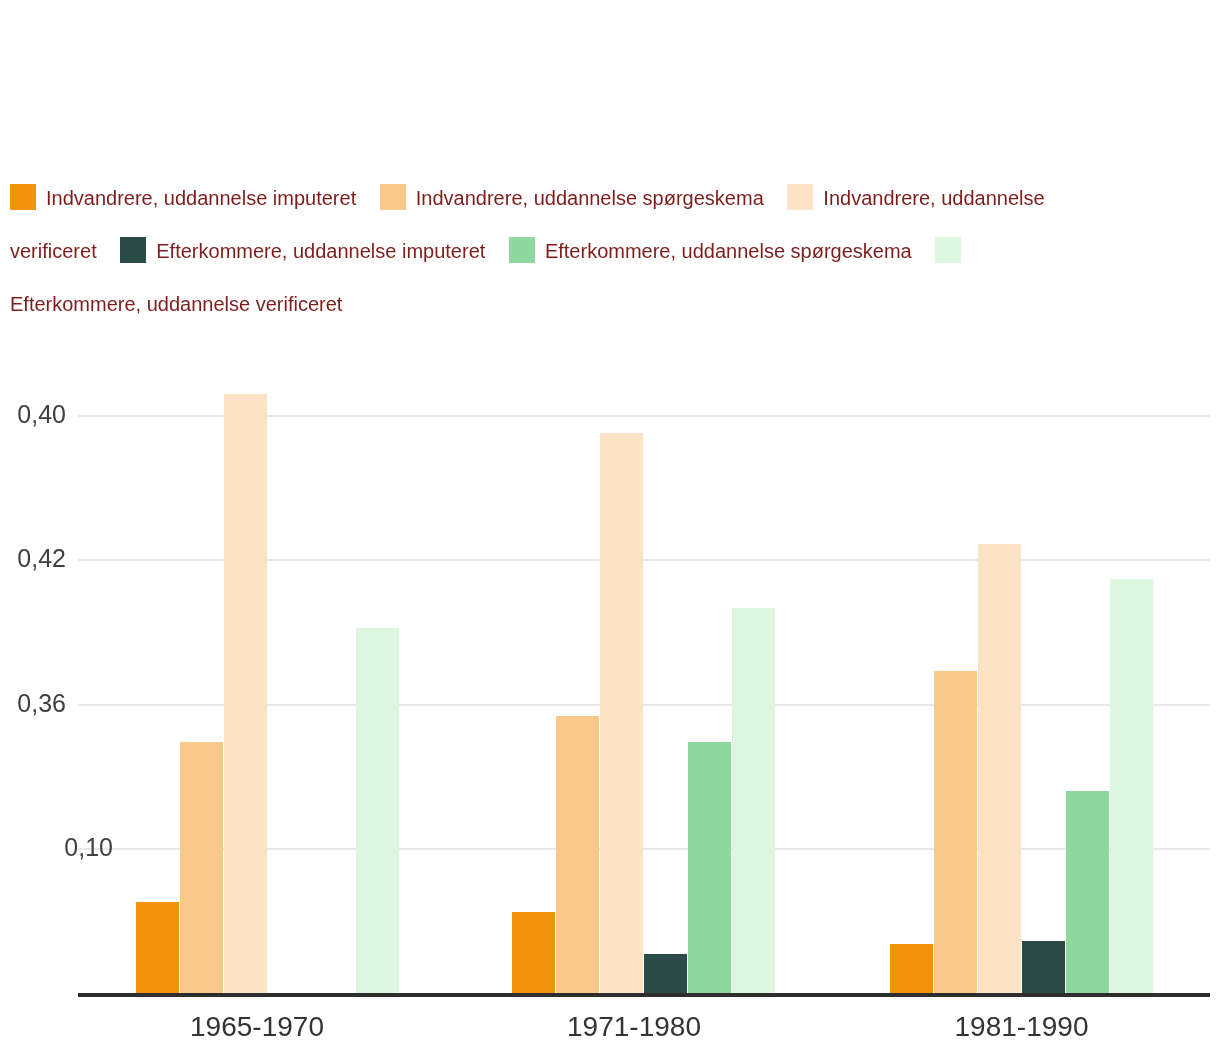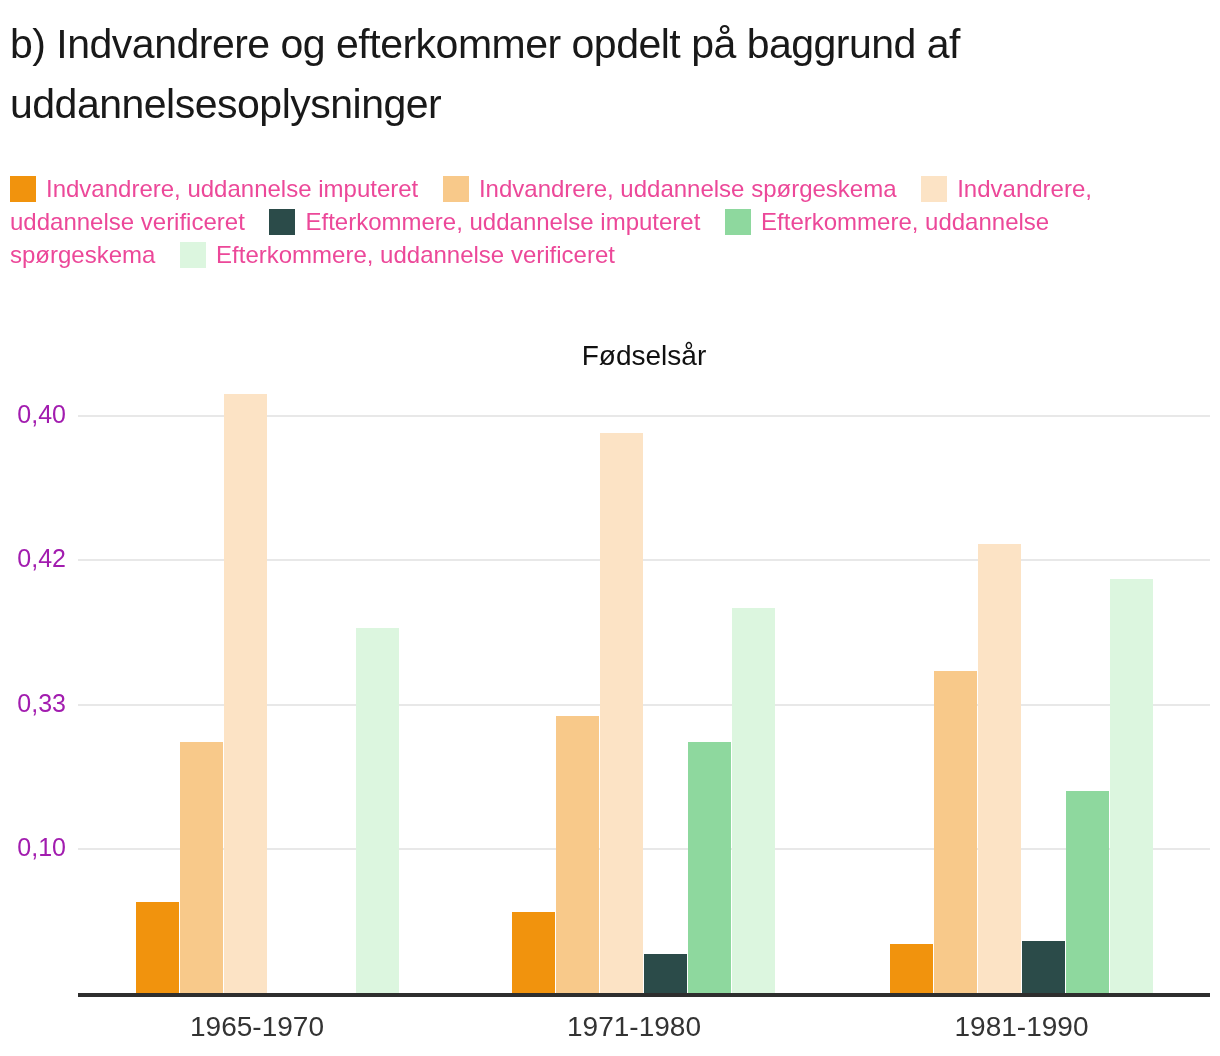--- a/index.html
+++ b/index.html
@@ -9,21 +9,21 @@
     position:relative; width:1220px; height:1056px;
     background:#ffffff; overflow:hidden;
   }
   .chart-title {
     position:absolute; left:10px; top:14px; width:1110px;
     font-size:41px; line-height:60px; letter-spacing:-0.5px;
     font-weight:500; color:#191919;
   }
   .legend {
     position:absolute; left:10px; top:172px; width:1092px;
-    font-size:24px; line-height:33px; color:#ec4899; font-weight:400;
+    font-size:20px; line-height:53px; color:#7f1d1d; font-weight:400;
   }
   .legend-item { white-space:normal; }
   .swatch {
     display:inline-block; width:26px; height:26px;
     vertical-align:-5px; margin-right:10px;
   }
   .legend-item:not(:first-child) .swatch { margin-left:18px; }
   .x-axis-title {
     position:absolute; left:78px; top:340px; width:1132px;
     text-align:center; font-size:28px; color:#111111;
@@ -31,44 +31,42 @@
   .gridline {
     position:absolute; left:78px; width:1132px; height:2px;
     background:#e8e8e8;
   }
   .baseline {
     position:absolute; left:78px; width:1132px; height:4px;
     background:#2e2e2e; top:993px;
   }
   .ytick {
     position:absolute; left:0; width:66px; text-align:right;
-    font-size:25px; color:#a21caf;
+    font-size:25px; color:#404040;
   }
   .bar-group {
     position:absolute; bottom:63px;
     display:flex; align-items:flex-end; gap:1px;
   }
   .bar { width:43px; }
   .xtick {
     position:absolute; top:1011px; width:300px; text-align:center;
     font-size:28px; color:#333333;
   }
 </style>
 </head>
 <body>
 
 <div id="stage">
-  <div class="chart-title">b) Indvandrere og efterkommer opdelt på baggrund af uddannelsesoplysninger</div>
   <div class="legend"><span class="legend-item"><span class="swatch" style="background: rgb(241, 147, 13);"></span><span>Indvandrere, uddannelse imputeret</span></span> <span class="legend-item"><span class="swatch" style="background: rgb(248, 201, 138);"></span><span>Indvandrere, uddannelse spørgeskema</span></span> <span class="legend-item"><span class="swatch" style="background: rgb(252, 227, 197);"></span><span>Indvandrere, uddannelse verificeret</span></span> <span class="legend-item"><span class="swatch" style="background: rgb(43, 75, 73);"></span><span>Efterkommere, uddannelse imputeret</span></span> <span class="legend-item"><span class="swatch" style="background: rgb(142, 216, 158);"></span><span>Efterkommere, uddannelse spørgeskema</span></span> <span class="legend-item"><span class="swatch" style="background: rgb(220, 246, 223);"></span><span>Efterkommere, uddannelse verificeret</span></span> </div>
-  <div class="x-axis-title">Fødselsår</div>
   <div id="plot">
       <div class="gridline" style="top: 847.75px;"></div>
-      <div class="ytick" style="top: 832.75px;">0,10</div>
+      <div class="ytick" style="top: 832.75px; margin-left: 47px;">0,10</div>
       <div class="gridline" style="top: 703.5px;"></div>
-      <div class="ytick" style="top: 688.5px;">0,33</div>
+      <div class="ytick" style="top: 688.5px;">0,36</div>
       <div class="gridline" style="top: 559.25px;"></div>
       <div class="ytick" style="top: 544.25px;">0,42</div>
       <div class="gridline" style="top: 415px;"></div>
       <div class="ytick" style="top: 400px;">0,40</div>
       <div class="bar-group" style="left: 136px;">
         <div class="bar" title="Indvandrere, uddannelse imputeret — 1965-1970" style="height: 91px; background: rgb(241, 147, 13);"></div>
         <div class="bar" title="Indvandrere, uddannelse spørgeskema — 1965-1970" style="height: 251px; background: rgb(248, 201, 138);"></div>
         <div class="bar" title="Indvandrere, uddannelse verificeret — 1965-1970" style="height: 599px; background: rgb(252, 227, 197);"></div>
         <div class="bar" title="Efterkommere, uddannelse imputeret — 1965-1970" style="height: 0px; background: rgb(43, 75, 73);"></div>
         <div class="bar" title="Efterkommere, uddannelse spørgeskema — 1965-1970" style="height: 0px; background: rgb(142, 216, 158);"></div>

